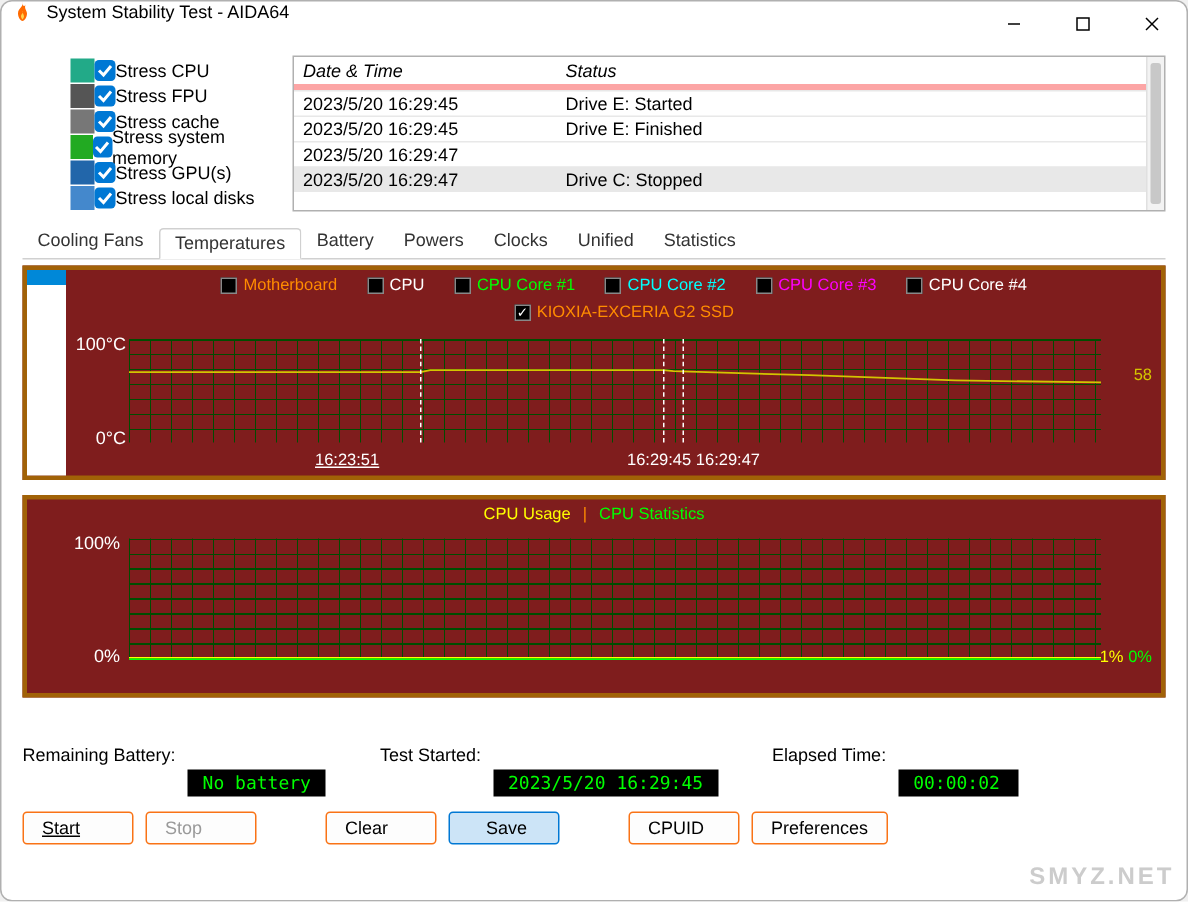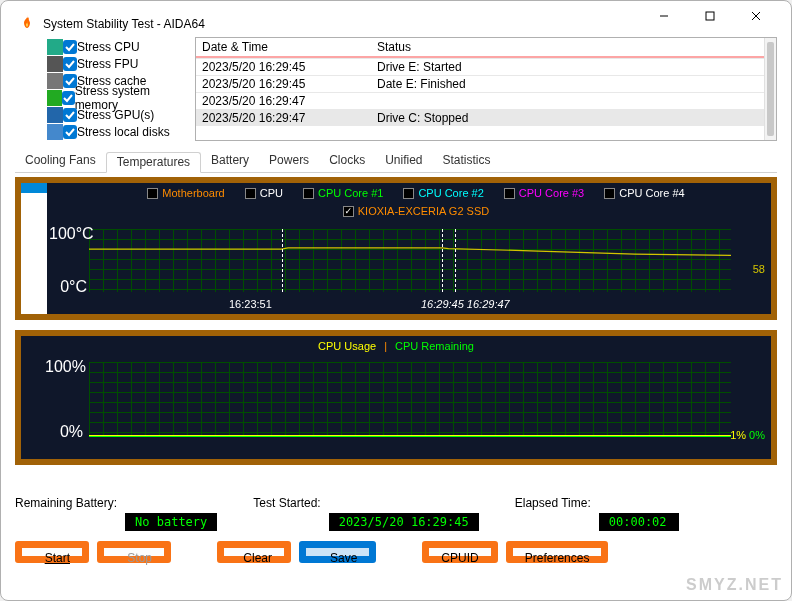--- a/index.html
+++ b/index.html
@@ -15,22 +15,22 @@
     height: 601px;
     background: #fff;
     border: 1px solid #b0b0b0;
     border-radius: 8px;
     position: relative;
     overflow: hidden;
   }
   .titlebar {
     height: 30px;
     display: flex;
-    align-items: flex-end;
-    padding: 0 12px;
+    align-items: flex-start;
+    padding: 0 0;
   }
   .titlebar .appicon {
     width: 16px; height: 16px;
     margin: 0 8px 0 6px;
   }
   .titlebar .title { flex: 1; font-size: 12px; }
   .winbtn {
     width: 46px; height: 30px;
     display: flex; align-items: center; justify-content: center;
     color: #000;
@@ -47,21 +47,21 @@
     display:flex; align-items:center; justify-content:center;
   }
   .chk svg { width: 10px; height: 10px; }
   .stress-label { font-size: 12px; }
   .log-panel {
     flex:1;
     border: 1px solid #b0b0b0;
     background: #fff;
     font-size: 12px;
   }
-  .log-head { display:flex; border-bottom:2px solid #fca5a5; }
+  .log-head { display:flex; border-bottom:4px solid #fca5a5;font-style:italic; }
   .log-head div { padding: 2px 6px; }
   .log-row { display:flex; border-top:1px solid #e8e8e8; }
   .log-row.sel { background:#e8e8e8; }
   .log-row div { padding: 1px 6px; }
   .col-dt { width: 175px; }
   .col-st { flex:1; }
   .log-scroll { width:12px; background:#f3f3f3; border-left:1px solid #e0e0e0; position:relative;}
   .log-thumb { position:absolute; left:2px; right:2px; top:4px; bottom:4px; background:#c8c8c8; border-radius:2px;}
   .tabs { display:flex; border-bottom:1px solid #d0d0d0; margin-top:10px; height:22px;}
   .tab {
@@ -73,22 +73,22 @@
   .tab.active {
     background:#fff;
     border:1px solid #d0d0d0;
     border-bottom:1px solid #fff;
     border-radius:3px 3px 0 0;
     position:relative;
     top:1px;
   }
   .charts { margin-top:4px; }
   .chart {
-    background:#0f172a;
-    border:6px solid #a16207;
+    background:#7f1d1d;
+    border:3px solid #a16207;
     position:relative;
     color:#fff;
     font-size:11px;
   }
   .chart1 { height:143px; }
   .chart2 { height:135px; margin-top:10px; }
   .leftcol { position:absolute; left:0; top:0; bottom:0; width:26px; background:#fff; }
   .leftcol .bluebar { position:absolute; left:0; top:0; width:26px; height:10px; background:#0088d8; }
   .legend-row { display:flex; justify-content:center; gap:20px; padding:4px 0 2px 0; flex-wrap:wrap;}
   .leg { display:flex; align-items:center; gap:4px; }
@@ -97,36 +97,36 @@
   .leg .box.chk2::after{ content:"✓"; color:#fff; font-size:9px; line-height:9px;}
   .grid-area {
     position:absolute;
     left:68px; right:40px;
     background:
       repeating-linear-gradient(to right, #004d00 0 1px, transparent 1px 14px),
       repeating-linear-gradient(to bottom, #004d00 0 1px, transparent 1px 10px);
   }
   .c1grid { top:46px; bottom:22px; }
   .c2grid { top:26px; bottom:22px; }
-  .yaxis { position:absolute; left:28px; width:38px; color:#fff; font-size:16px; text-align:right;}
+  .yaxis { position:absolute; left:28px; width:38px; color:#fff; font-size:12px; text-align:right;}
   .xaxis { position:absolute; bottom:4px; color:#fff; font-size:11px; text-align:center; white-space:nowrap;}
   .rval { position:absolute; right:6px; color:#d4c400; font-size:11px; }
   .dashed { position:absolute; top:0; bottom:0; border-left:1px dashed #fff;}
   .chart2 .midrow { display:flex; justify-content:center; gap:8px; padding:4px 0;}
   .status-line { display:flex; align-items:center; gap:8px; margin-top:10px; font-size:12px;}
   .status-line .blackbox {
     background:#000; color:#fff; padding:2px 10px; min-width:80px;
     font-family:monospace; font-size:12px;
   }
   .blackbox.green { color:#00ff00;margin-top:38px; }
   .btn-row { display:flex; gap:8px; margin-top:10px; }
   .btn {
     height:22px; min-width:74px; padding:0 12px;
-    background:#fdfdfd; border:7px solid #f97316; border-radius:3px;
-    font-size:12px; text-align:right; line-height:20px;
+    background:#fdfdfd; border:1px solid #f97316; border-radius:3px;
+    font-size:12px; text-align:left; line-height:20px;
     color:#000;
   }
   .btn.disabled { color:#9a9a9a; }
   .btn.focus { background:#cce4f7; border-color:#0078d4;padding-left:24px; }
   .spacer { flex:0 0 auto; width:30px; }
   .watermark { position:absolute; right:8px; bottom:6px; color:#cccccc; font-size:16px; font-weight:bold; letter-spacing:2px; pointer-events:none;}
 </style>
 </head>
 <body>
 
@@ -224,21 +224,21 @@
             <div class="col-dt">Date &amp; Time</div>
             <div class="col-st">Status</div>
           </div>
           <div id="log-body">
               <div class="log-row">
                 <div class="col-dt">2023/5/20 16:29:45</div>
                 <div class="col-st">Drive E: Started</div>
               </div>
               <div class="log-row">
                 <div class="col-dt">2023/5/20 16:29:45</div>
-                <div class="col-st">Date E: Finished</div>
+                <div class="col-st">Drive E: Finished</div>
               </div>
               <div class="log-row">
                 <div class="col-dt">2023/5/20 16:29:47</div>
               </div>
               <div class="log-row sel">
                 <div class="col-dt">2023/5/20 16:29:47</div>
                 <div class="col-st">Drive C: Stopped</div>
               </div>
             </div>
         </div>
@@ -301,30 +301,30 @@
               <polyline points="0,31.999999999999996 30,31.999999999999996 31,30.000000000000004 55.00000000000001,30.000000000000004 56.00000000000001,31.000000000000007 70,35 85,40 100,42.00000000000001" fill="none" stroke="#d4c400" stroke-width="1.2" vector-effect="non-scaling-stroke"></polyline>
             </svg>
           <div id="c1-events">
               <div class="dashed" style="left: 30%;"></div>
               <div class="dashed" style="left: 55%;"></div>
               <div class="dashed" style="left: 57%;"></div>
             </div>
         </div>
         <div class="yaxis" style="top:42px;">100°C</div>
         <div class="yaxis" style="bottom:18px;">0°C</div>
-        <span class="rval" style="top:80px;">58</span>
-        <div class="xaxis" style="left:208px;">16:23:51</div>
-        <div class="xaxis" style="left:400px;font-style:italic;">16:29:45  16:29:47</div>
+        <span class="rval" style="top:64px;">58</span>
+        <div class="xaxis" style="left:192px;text-decoration:underline;">16:23:51</div>
+        <div class="xaxis" style="left:400px;">16:29:45  16:29:47</div>
       </div>
 
       <div class="chart chart2">
         <div class="midrow">
           <span style="color:#ffff00">CPU Usage</span>
           <span style="color:#ff8c00">|</span>
-          <span style="color:#00ff00">CPU Remaining</span>
+          <span style="color:#00ff00">CPU Statistics</span>
         </div>
         <div class="grid-area c2grid">
           <div style="position:absolute; left:0; right:0; bottom:1px; height:1px; background:#ffff00;"></div>
           <div style="position:absolute; left:0; right:0; bottom:0; height:1px; background:#00ff00;"></div>
         </div>
         <div class="yaxis" style="top:22px; left:24px;">100%</div>
         <div class="yaxis" style="bottom:18px; left:24px;">0%</div>
         <span style="position:absolute; right:6px; bottom:18px; font-size:11px;">
           <span style="color:#ffff00">1%</span>
           <span style="color:#00ff00">0%</span>

